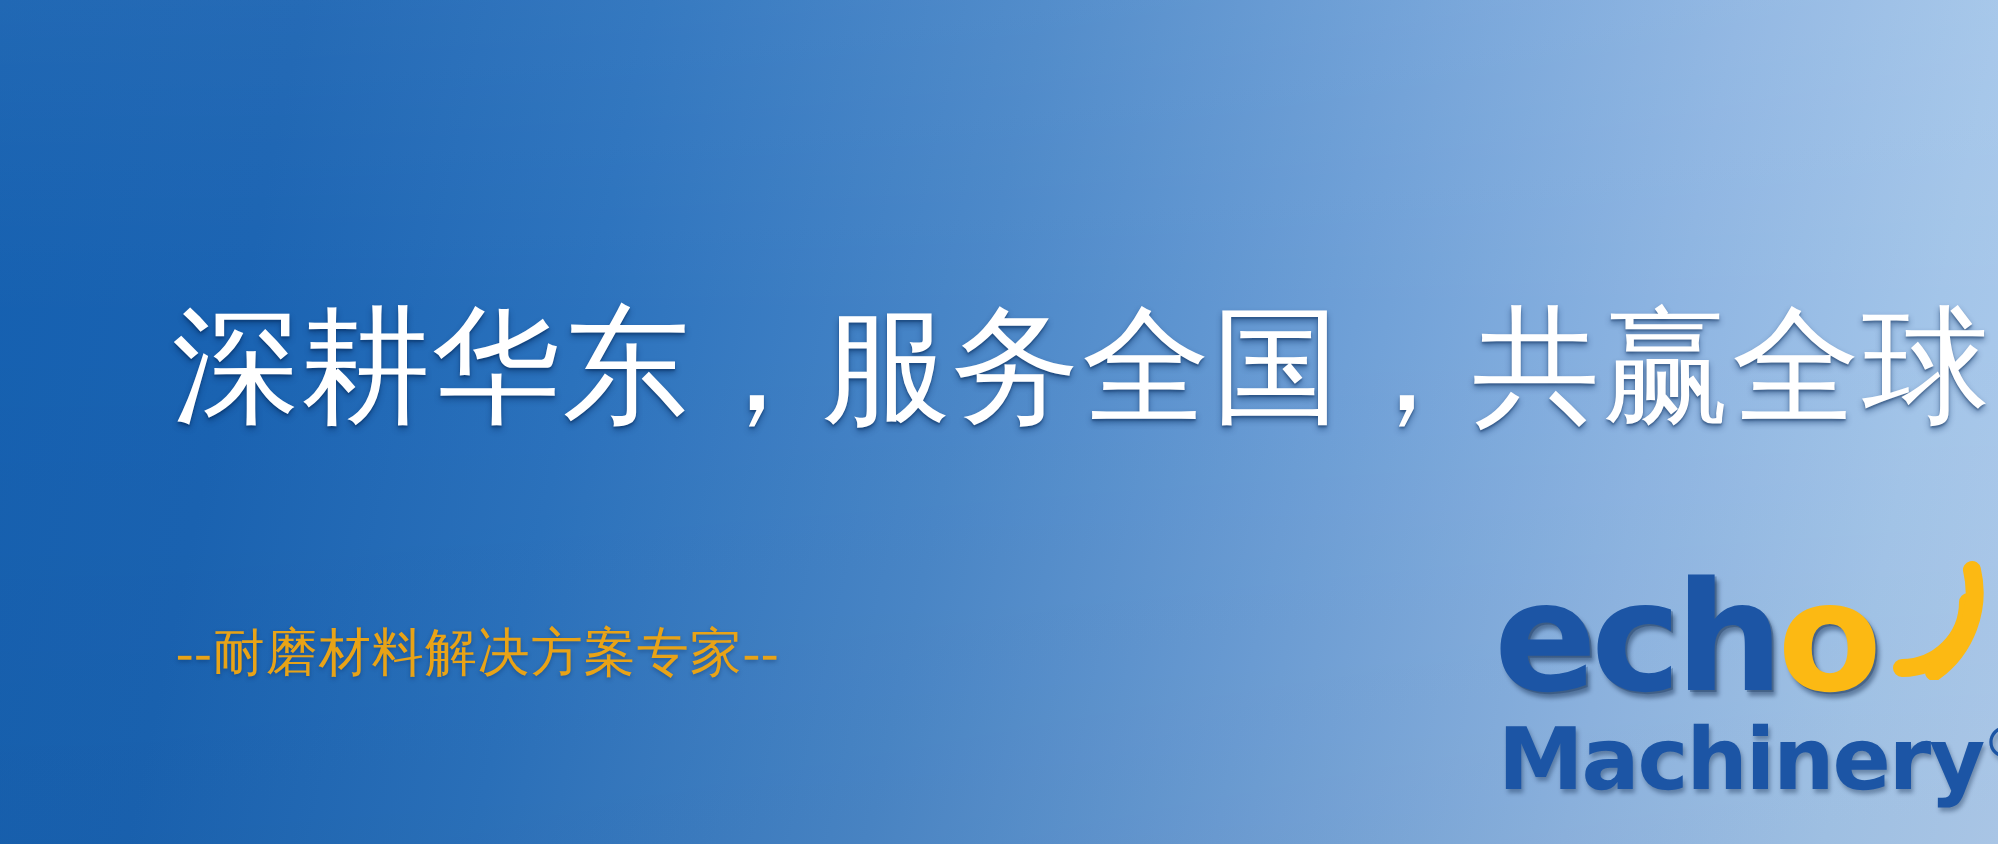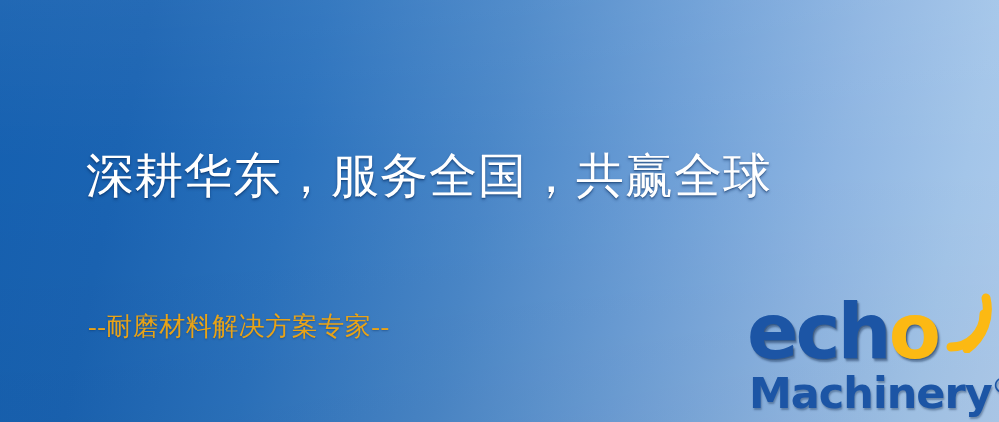--- a/index.html
+++ b/index.html
@@ -37,21 +37,21 @@
         rgba(0,0,0,0.03) 100%);
     pointer-events:none;
   }
 
   
   .headline {
     position:absolute;
     left:86px;
     top:152px;
     font-family:"Liberation Serif","DejaVu Serif", serif;
-    font-size:48px;
+    font-size:64px;
     line-height:1.0;
     letter-spacing:1px;
     color:#ffffff;
     white-space:nowrap;
     text-shadow:
       0 2px 3px rgba(0,40,90,0.45),
       0 1px 1px rgba(0,30,70,0.35);
   }
 
   
@@ -66,21 +66,21 @@
     color:#e8a317;
     white-space:nowrap;
     text-shadow:0 1px 2px rgba(0,35,80,0.35);
     margin-top:46px;
   }
 
   
   #logo {
     position:absolute;
     left:745px;
-    top:292px;
+    top:279px;
     width:254px;
     height:127px;
   }
 
   .logo-wordmark {
     position:absolute;
     left:0;
     top:0;
     width:254px;
     height:80px;

